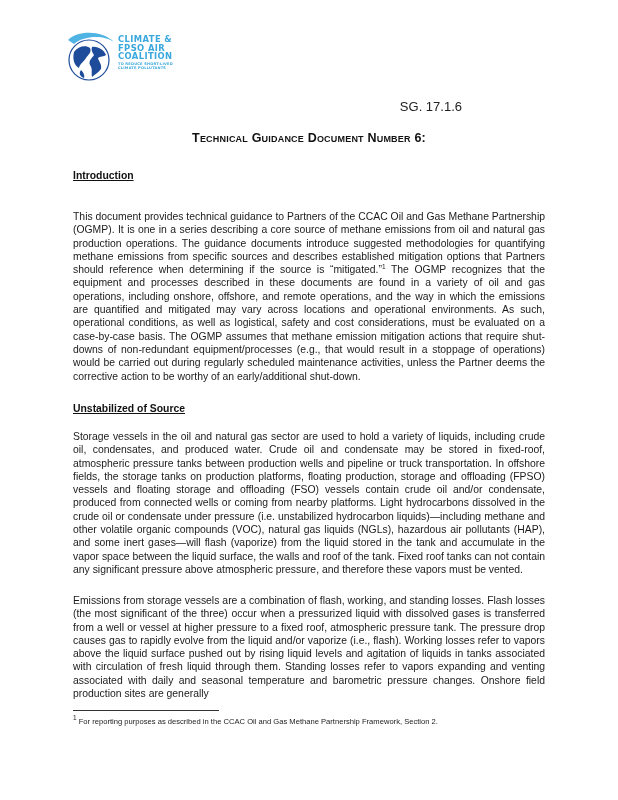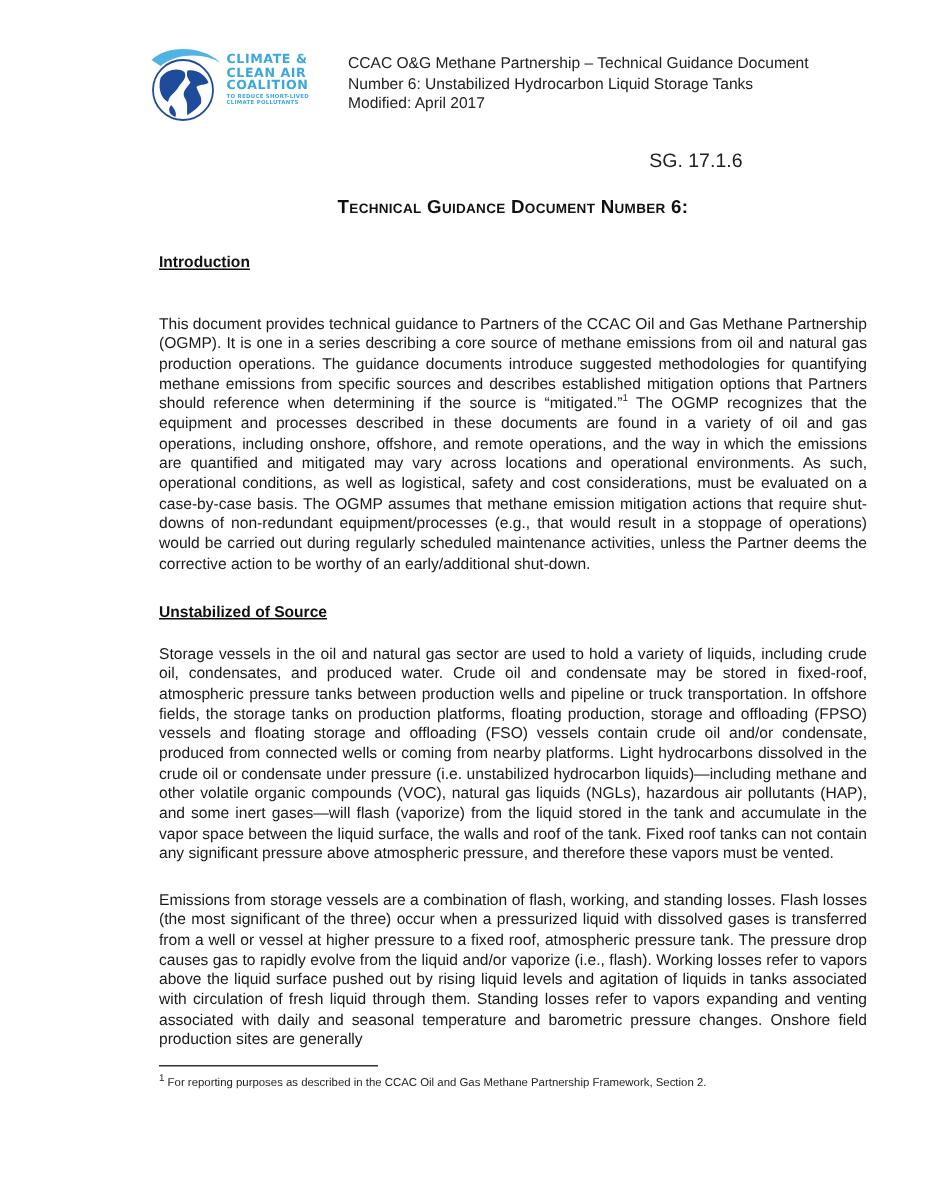--- a/index.html
+++ b/index.html
@@ -1,17 +1,17 @@
 <!DOCTYPE html>
 <html><head>
 <meta charset="utf-8">
 <style>
   html, body { margin: 0; padding: 0; background: #ffffff; }
   body { width: 618px; height: 800px; position: relative; overflow: hidden; font-family: "Liberation Sans", sans-serif; color: #1a1a1a; }
-  .page { position: absolute; left: 0; top: 0; width: 514px; height: 800px; background: #fff; margin-left: 33px; }
+  .page { position: absolute; left: 0; top: 0; width: 514px; height: 800px; background: #fff; }
 
   .logo { position: absolute; left: 62px; top: 28px; width: 120px; height: 56px; }
   .logo svg { position: absolute; left: 0; top: 0; }
   .logo-text { position: absolute; left: 56px; top: 7px; color: #3aa8dc; font-family: "DejaVu Sans", sans-serif; font-weight: bold; font-size: 8.4px; line-height: 8.6px; letter-spacing: 0.4px; white-space: nowrap; }
   .logo-sub { position: absolute; left: 56px; top: 34px; color: #3aa8dc; font-family: "DejaVu Sans", sans-serif; font-weight: bold; font-size: 3.6px; line-height: 4.4px; letter-spacing: 0.2px; white-space: nowrap; }
 
   .header-text { position: absolute; left: 199px; top: 36px; font-size: 10.4px; line-height: 13.6px; color: #222; white-space: nowrap; }
 
   .ref { position: absolute; right: 52px; top: 99px; font-size: 13px; color: #222; }
 
@@ -41,34 +41,29 @@
   <div class="logo">
     <svg width="56" height="56" viewBox="0 0 56 56">
       <path d="M6 12 C 16 2, 40 2, 52 14 C 44 8, 24 6, 12 16 Z" fill="#4fb3e3"></path>
       <circle cx="27" cy="32" r="20" fill="#ffffff" stroke="#1e4b9a" stroke-width="1.2"></circle>
       <path d="M12 24 C 16 18, 24 17, 28 20 C 30 24, 26 27, 24 30 C 22 34, 18 35, 17 40 C 13 38, 10 32, 12 24 Z" fill="#1e4b9a"></path>
       <path d="M30 19 C 36 18, 42 22, 44 27 C 42 29, 38 28, 36 30 C 37 34, 40 36, 39 41 C 36 45, 32 47, 30 49 C 29 45, 31 41, 28 37 C 26 33, 30 30, 32 27 C 30 24, 29 22, 30 19 Z" fill="#1e4b9a"></path>
       <path d="M19 42 C 21 44, 23 47, 22 50 C 19 49, 16 46, 19 42 Z" fill="#1e4b9a"></path>
     </svg>
     <div class="logo-text">
       <div>CLIMATE &amp;</div>
-      <div>CLEAN AIR</div>
+      <div>FPSO AIR</div>
       <div>COALITION</div>
     </div>
     <div class="logo-sub">
       <div>TO REDUCE SHORT-LIVED</div>
       <div>CLIMATE POLLUTANTS</div>
     </div>
   </div>
 
-  <div class="header-text">
-    <div>CCAC O&amp;G Methane Partnership – Technical Guidance Document</div>
-    <div>Number 6: Unstabilized Hydrocarbon Liquid Storage Tanks</div>
-    <div>Modified:  April 2017</div>
-  </div>
 
   <div class="ref">SG. 17.1.6</div>
 
   <div class="title title1">Technical Guidance Document Number 6:</div>
 
   <div class="section-head h-intro">Introduction</div>
 
   <div class="para p1"><span>This document provides technical guidance to Partners of the CCAC Oil and Gas Methane Partnership (OGMP). It is one in a series describing a core source of methane emissions from oil and natural gas production operations. The guidance documents introduce suggested methodologies for quantifying methane emissions from specific sources and describes established mitigation options that Partners should reference when determining if the source is “mitigated.”</span><sup>1</sup><span> The OGMP recognizes that the equipment and processes described in these documents are found in a variety of oil and gas operations, including onshore, offshore, and remote operations, and the way in which the emissions are quantified and mitigated may vary across locations and operational environments. As such, operational conditions, as well as logistical, safety and cost considerations, must be evaluated on a case-by-case basis. The OGMP assumes that methane emission mitigation actions that require shut-downs of non-redundant equipment/processes (e.g., that would result in a stoppage of operations) would be carried out during regularly scheduled maintenance activities, unless the Partner deems the corrective action to be worthy of an early/additional shut-down.</span></div>
 
   <div class="section-head h-desc">Unstabilized of Source</div>

